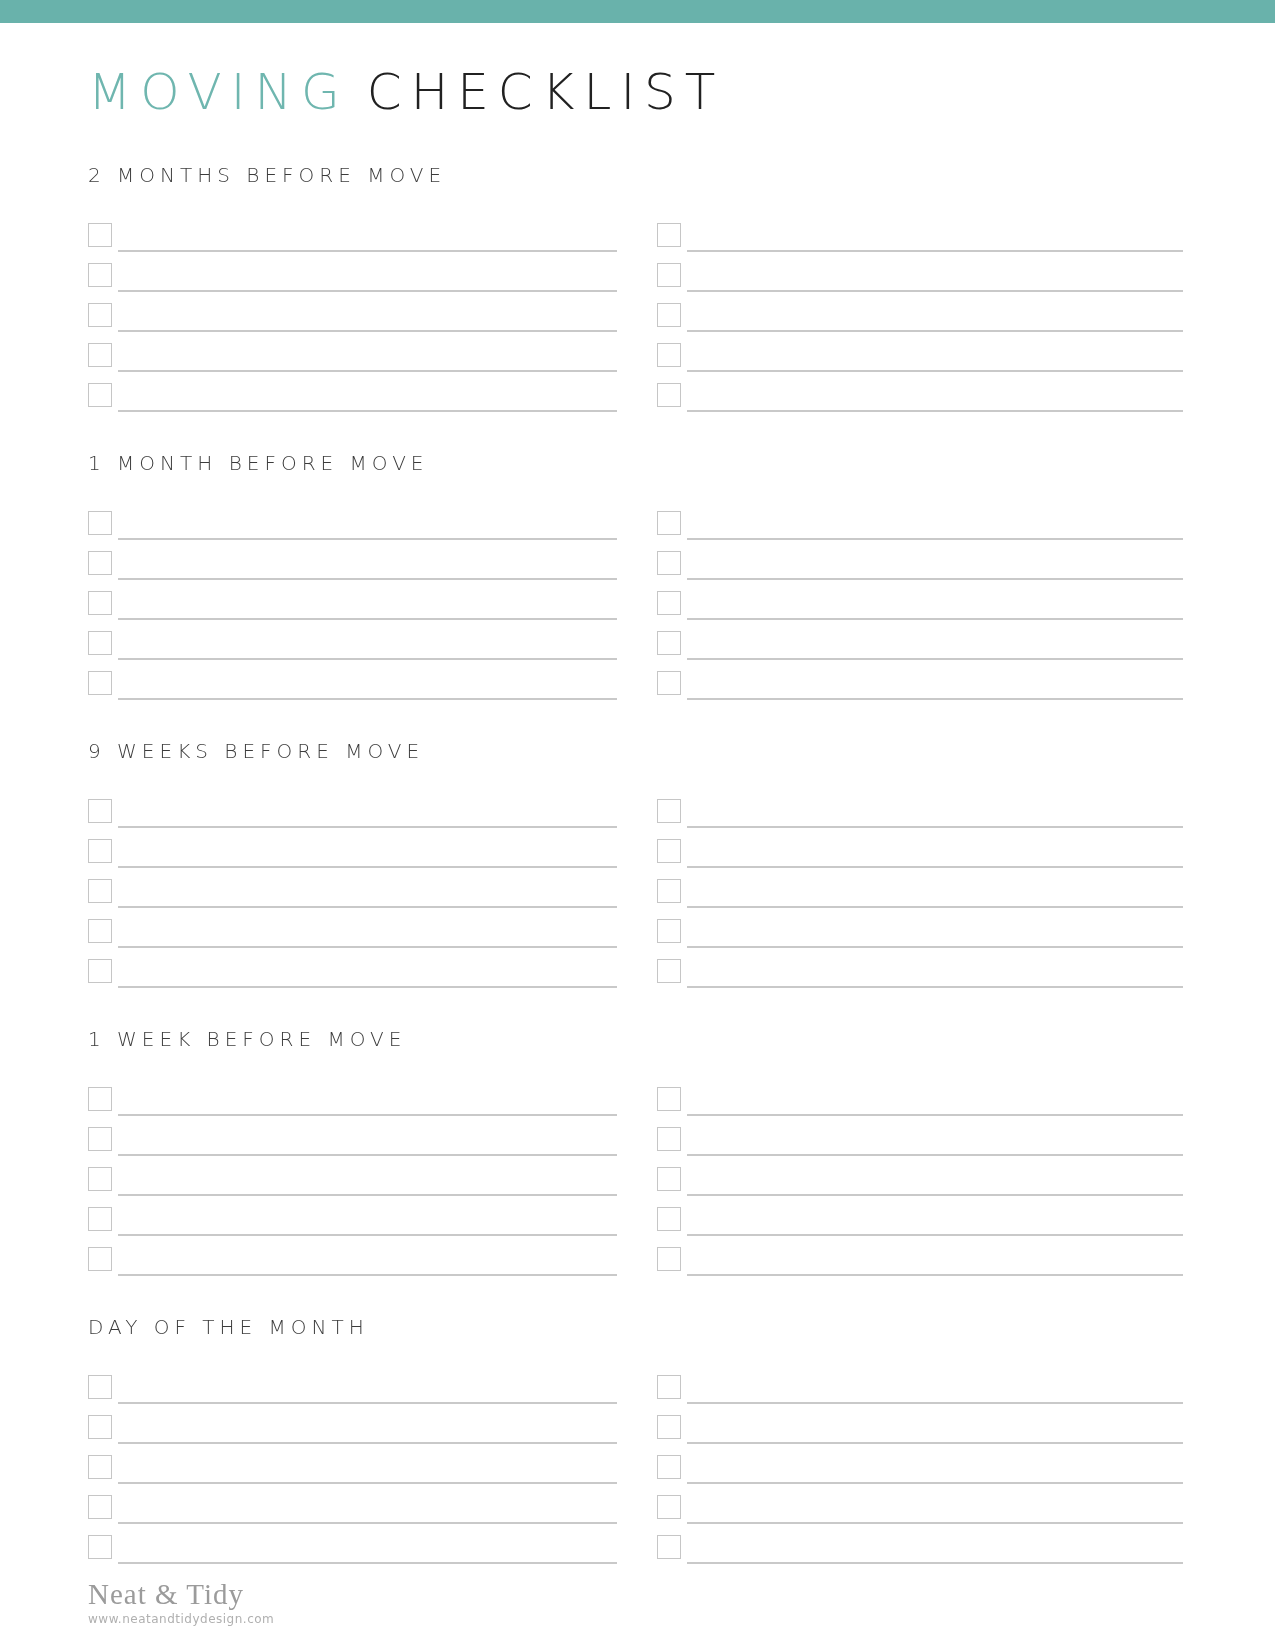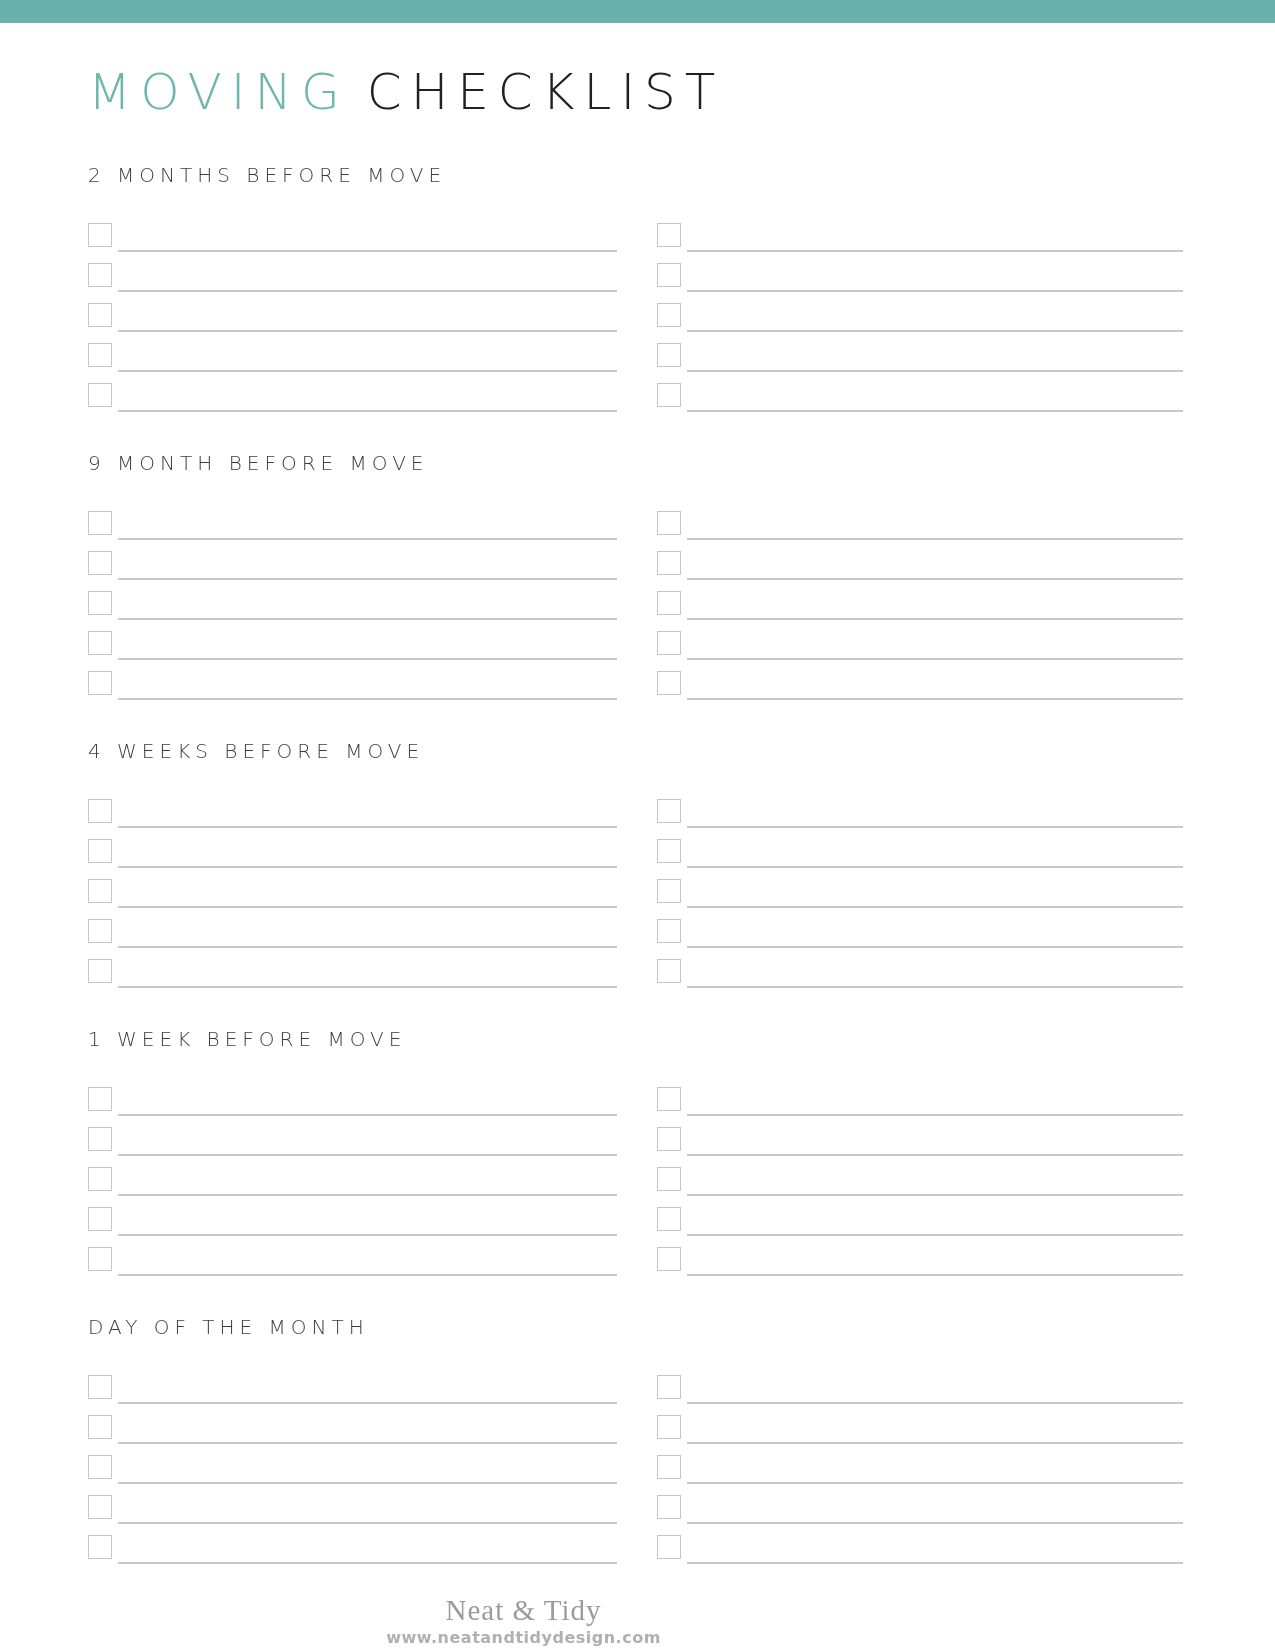--- a/index.html
+++ b/index.html
@@ -66,35 +66,34 @@
     flex: 0 0 auto;
   }
   .fill-line {
     flex: 1 1 auto;
     height: 27px;
     margin-left: 6px;
     border-bottom: 2px solid var(--line, #c9c9c9);
   }
 
   .footer {
-    margin-top: 20px;
-    text-align: center;
+    margin-top: 4px;
   }
   .brand {
     font-family: "Liberation Serif", serif;
     font-size: 29px;
     line-height: 1.1;
     letter-spacing: 1px;
     color: var(--footer_text, #9b9b9b);
   }
   .website {
     margin-top: 2px;
     font-family: "DejaVu Sans", "Liberation Sans", sans-serif;
-    font-weight: 700;
-    font-size: 16px;
+    font-weight: 400;
+    font-size: 12px;
     letter-spacing: 0.5px;
     color: var(--footer_url, #b0b0b0);
   }
 </style>
 </head>
 <body>
 
 <div class="topbar"></div>
 
 <div class="page">
@@ -140,66 +139,66 @@
             <span class="checkbox"></span>
             <span class="fill-line"></span>
           </div>
           <div class="row">
             <span class="checkbox"></span>
             <span class="fill-line"></span>
           </div>
         </div>
       </section>
       <section class="section">
-        <h2 class="section-title">9 MONTH BEFORE MOVE</h2>
-        <div class="rows">
-          <div class="row">
-            <span class="checkbox"></span>
-            <span class="fill-line"></span>
-          </div>
-          <div class="row">
-            <span class="checkbox"></span>
-            <span class="fill-line"></span>
-          </div>
-          <div class="row">
-            <span class="checkbox"></span>
-            <span class="fill-line"></span>
-          </div>
-          <div class="row">
-            <span class="checkbox"></span>
-            <span class="fill-line"></span>
-          </div>
-          <div class="row">
-            <span class="checkbox"></span>
-            <span class="fill-line"></span>
-          </div>
-          <div class="row">
-            <span class="checkbox"></span>
-            <span class="fill-line"></span>
-          </div>
-          <div class="row">
-            <span class="checkbox"></span>
-            <span class="fill-line"></span>
-          </div>
-          <div class="row">
-            <span class="checkbox"></span>
-            <span class="fill-line"></span>
-          </div>
-          <div class="row">
-            <span class="checkbox"></span>
-            <span class="fill-line"></span>
-          </div>
-          <div class="row">
-            <span class="checkbox"></span>
-            <span class="fill-line"></span>
-          </div>
-        </div>
-      </section>
-      <section class="section">
-        <h2 class="section-title">4 WEEKS BEFORE MOVE</h2>
+        <h2 class="section-title">1 MONTH BEFORE MOVE</h2>
+        <div class="rows">
+          <div class="row">
+            <span class="checkbox"></span>
+            <span class="fill-line"></span>
+          </div>
+          <div class="row">
+            <span class="checkbox"></span>
+            <span class="fill-line"></span>
+          </div>
+          <div class="row">
+            <span class="checkbox"></span>
+            <span class="fill-line"></span>
+          </div>
+          <div class="row">
+            <span class="checkbox"></span>
+            <span class="fill-line"></span>
+          </div>
+          <div class="row">
+            <span class="checkbox"></span>
+            <span class="fill-line"></span>
+          </div>
+          <div class="row">
+            <span class="checkbox"></span>
+            <span class="fill-line"></span>
+          </div>
+          <div class="row">
+            <span class="checkbox"></span>
+            <span class="fill-line"></span>
+          </div>
+          <div class="row">
+            <span class="checkbox"></span>
+            <span class="fill-line"></span>
+          </div>
+          <div class="row">
+            <span class="checkbox"></span>
+            <span class="fill-line"></span>
+          </div>
+          <div class="row">
+            <span class="checkbox"></span>
+            <span class="fill-line"></span>
+          </div>
+        </div>
+      </section>
+      <section class="section">
+        <h2 class="section-title">9 WEEKS BEFORE MOVE</h2>
         <div class="rows">
           <div class="row">
             <span class="checkbox"></span>
             <span class="fill-line"></span>
           </div>
           <div class="row">
             <span class="checkbox"></span>
             <span class="fill-line"></span>
           </div>
           <div class="row">

